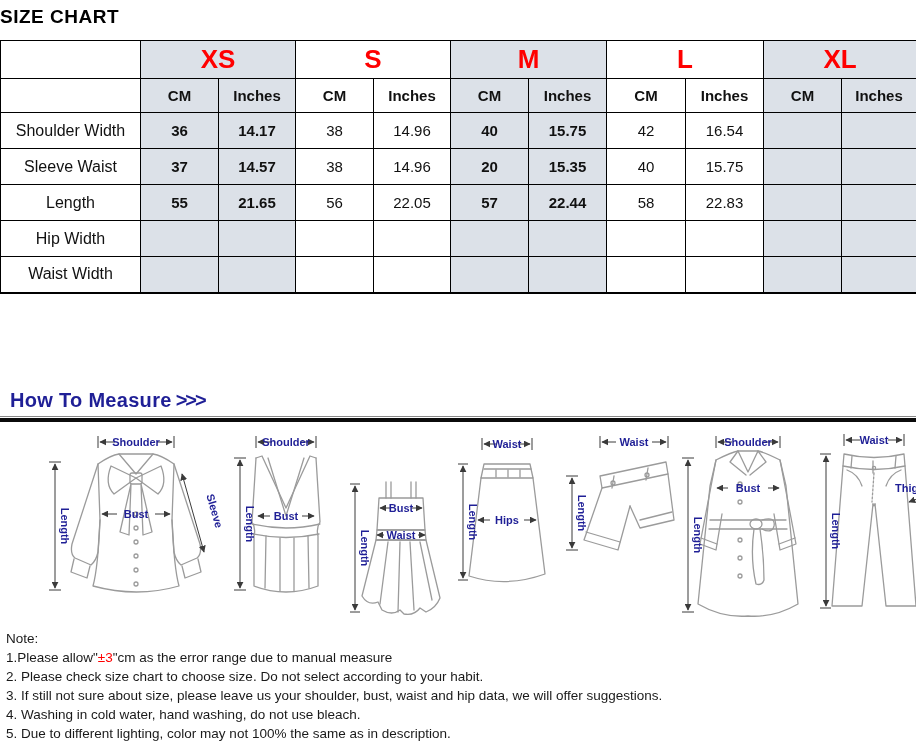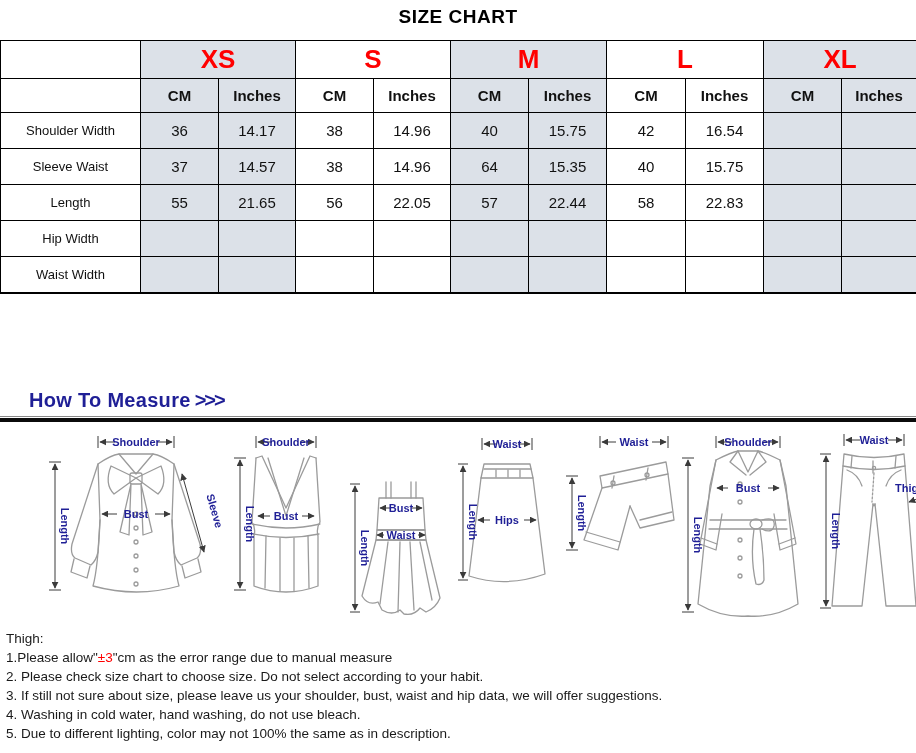--- a/index.html
+++ b/index.html
@@ -4,37 +4,37 @@
 <style>
   :root{
     --accent:#ff0000;
     --navy:#1f1f96;
     --shade:#dce1e8;
   }
   *{box-sizing:border-box;margin:0;padding:0;}
   body{background:#fff;font-family:"Liberation Sans",sans-serif;}
   .page{position:relative;width:916px;height:753px;background:#fff;overflow:hidden;}
 
-  .title{position:absolute;top:6px;left:0;width:916px;text-align:center;
+  .title{position:absolute;top:6px;left:0;width:916px;
          font-size:19px;font-weight:bold;color:#000;letter-spacing:.5px;}
 
   table.size-table{position:absolute;top:40px;left:0;width:916px;
                    border-collapse:collapse;table-layout:fixed;}
   table.size-table td{border:1px solid #000;text-align:center;vertical-align:middle;
                       color:#111;overflow:hidden;white-space:nowrap;}
   tr.size-row td{height:38px;font-size:26px;font-weight:bold;color:var(--accent);}
   tr.size-row td.corner{background:#fff;}
   tr.unit-row td{height:34px;font-size:15px;font-weight:bold;color:#111;}
   tbody td{height:36px;font-size:15px;}
-  td.rowlabel{font-size:13px;font-weight:normal;}
-  .shade{background:var(--shade);}
+  td.rowlabel{font-size:16px;font-weight:normal;}
+  .shade{background:var(--shade);font-weight:bold;}
   table.size-table{border-bottom:2px solid #000;}
 
   .htm{position:absolute;top:389px;left:10px;color:var(--navy);
-       font-size:20px;font-weight:bold;letter-spacing:.3px;margin-left:19px;}
+       font-size:20px;font-weight:bold;letter-spacing:.3px;}
   .htm .chev{letter-spacing:-2px;margin-left:4px;}
 
   .rule{position:absolute;top:416px;left:0;width:916px;height:7px;
         border-top:1px solid #888;}
   .rule::after{content:"";display:block;margin-top:1px;height:4px;background:#0b0b0b;}
 
   .diagrams{position:absolute;top:428px;left:0;width:916px;height:198px;
             display:flex;justify-content:flex-end;align-items:flex-start;
             padding:0 3px;margin-left:13px;}
   .oln{fill:none;stroke:#9b9b9b;stroke-width:1.3;stroke-linejoin:round;stroke-linecap:round;}
@@ -104,21 +104,21 @@
           <td>16.54</td>
           <td class="shade"></td>
           <td class="shade"></td>
         </tr>
         <tr>
           <td class="rowlabel">Sleeve Waist</td>
           <td class="shade">37</td>
           <td class="shade">14.57</td>
           <td>38</td>
           <td>14.96</td>
-          <td class="shade">64</td>
+          <td class="shade">20</td>
           <td class="shade">15.35</td>
           <td>40</td>
           <td>15.75</td>
           <td class="shade"></td>
           <td class="shade"></td>
         </tr>
         <tr>
           <td class="rowlabel">Length</td>
           <td class="shade">55</td>
           <td class="shade">21.65</td>
@@ -332,21 +332,21 @@
       <line class="ml" x1="104" y1="70" x2="93" y2="74" marker-end="url(#ah)"></line>
       <text class="dl dl-end" x="109" y="64">Thigh</text>
       <line class="ml" x1="4" y1="26" x2="15" y2="26"></line>
         <line class="ml" x1="4" y1="180" x2="15" y2="180"></line>
       <line class="ml" x1="10" y1="28" x2="10" y2="178" marker-start="url(#ah)" marker-end="url(#ah)"></line>
       <text class="dl" transform="translate(16,103) rotate(90)">Length</text>
     </svg>
   </div>
 
   <div class="notes">
-    <div>Thigh:</div>
+    <div>Note:</div>
     <div><span>1.Please allow"</span><span class="red">±3</span><span>"cm as the error range due to manual measure</span></div>
     <div>2. Please check size chart to choose size. Do not select according to your habit.</div>
     <div>3. If still not sure about size, please leave us your shoulder, bust, waist and hip data, we will offer suggestions.</div>
     <div>4. Washing in cold water, hand washing, do not use bleach.</div>
     <div>5. Due to different lighting, color may not 100% the same as in description.</div>
   </div>
 
 </div>
 
 </body></html>

